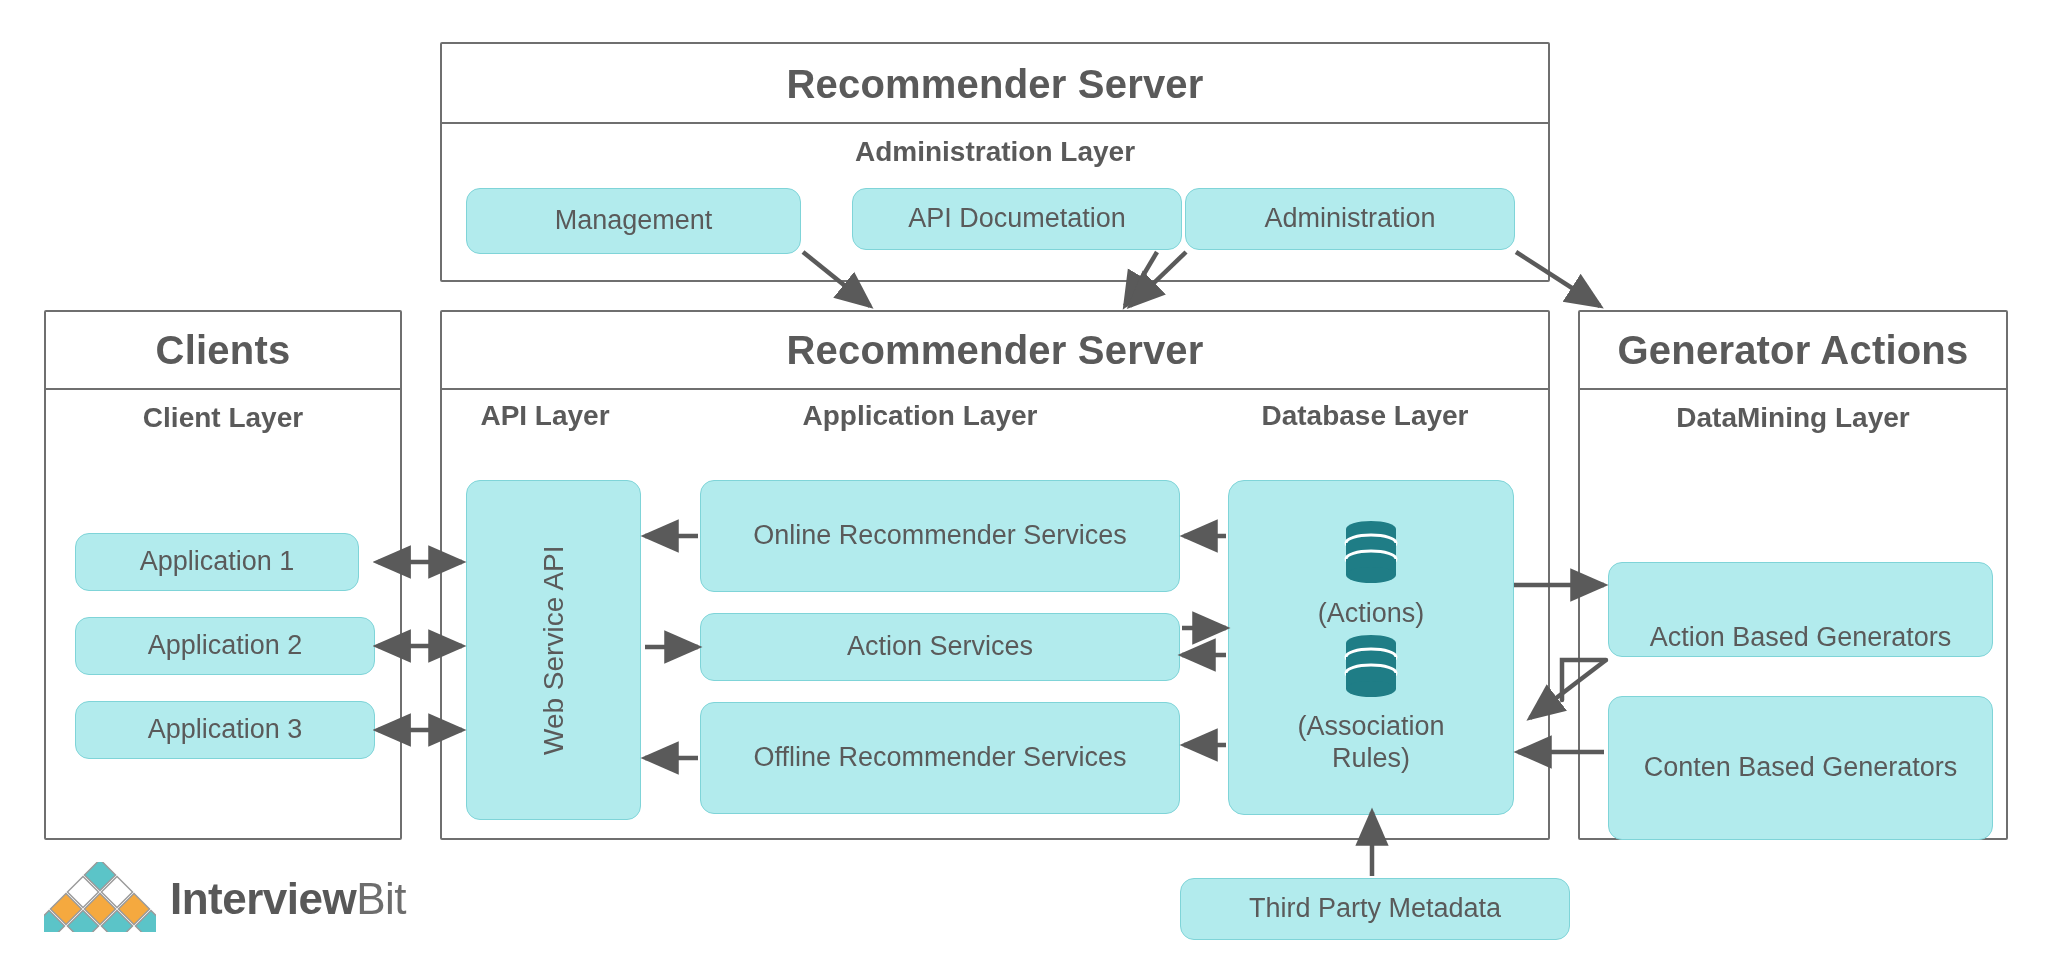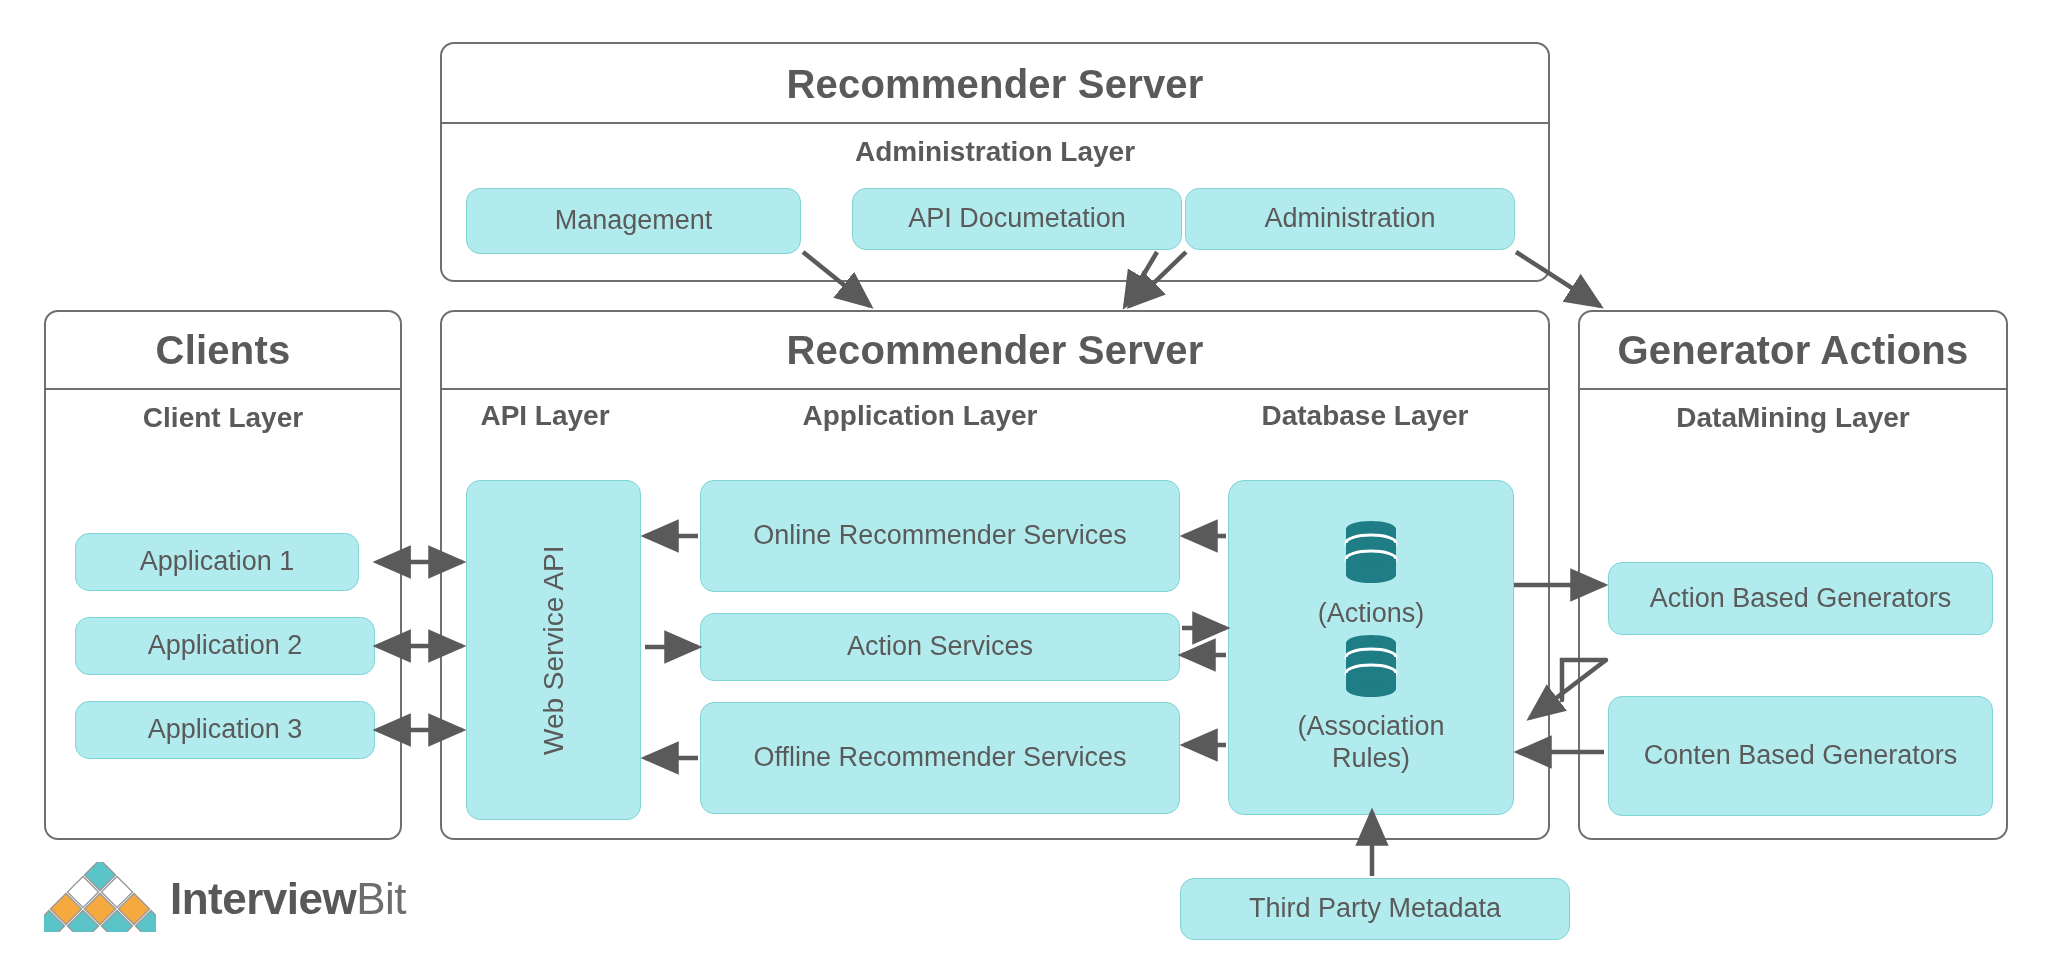--- a/index.html
+++ b/index.html
@@ -16,21 +16,21 @@
   }
   #stage {
     position: absolute;
     left: 0; top: 0;
     width: 2048px;
     height: 961px;
   }
   .panel {
     position: absolute;
     border: 2px solid #6f6f6f;
-    border-radius: 14px;
+    border-radius: 2px;
     background: #ffffff;
     box-sizing: border-box;
   }
   .panel-title {
     position: absolute;
     left: 0;
     right: 0;
     text-align: center;
     font-weight: bold;
     color: #5a5a5a;
@@ -195,24 +195,24 @@
     </span>
     <span class="db-cap" style="max-width:230px;">(Association Rules)</span>
   </div>
 
   <div class="panel" style="left:1578px; top:310px; width:430px; height:530px;">
     <div class="panel-title" style="top:16px; font-size:40px;">Generator Actions</div>
     <div class="panel-rule" style="top:76px;"></div>
     <div class="layer-label" style="left:0; right:0; top:90px;">DataMining Layer</div>
   </div>
 
-  <div class="node" style="left:1608px; top:562px; width:385px; height:73px;">
+  <div class="node" style="left:1608px; top:562px; width:385px; height:95px;align-items:flex-end;">
     <span>Action Based Generators</span>
   </div>
-  <div class="node" style="left:1608px; top:696px; width:385px; height:120px;">
+  <div class="node" style="left:1608px; top:696px; width:385px; height:144px;">
     <span>Conten Based Generators</span>
   </div>
 
   <div class="node" style="left:1180px; top:878px; width:390px; height:62px;">
     <span>Third Party Metadata</span>
   </div>
 
   <svg class="arrows" viewBox="0 0 2048 961">
     <defs>
       <marker id="ah" markerWidth="9" markerHeight="9" refX="7.5" refY="4.5" orient="auto" markerUnits="strokeWidth">

